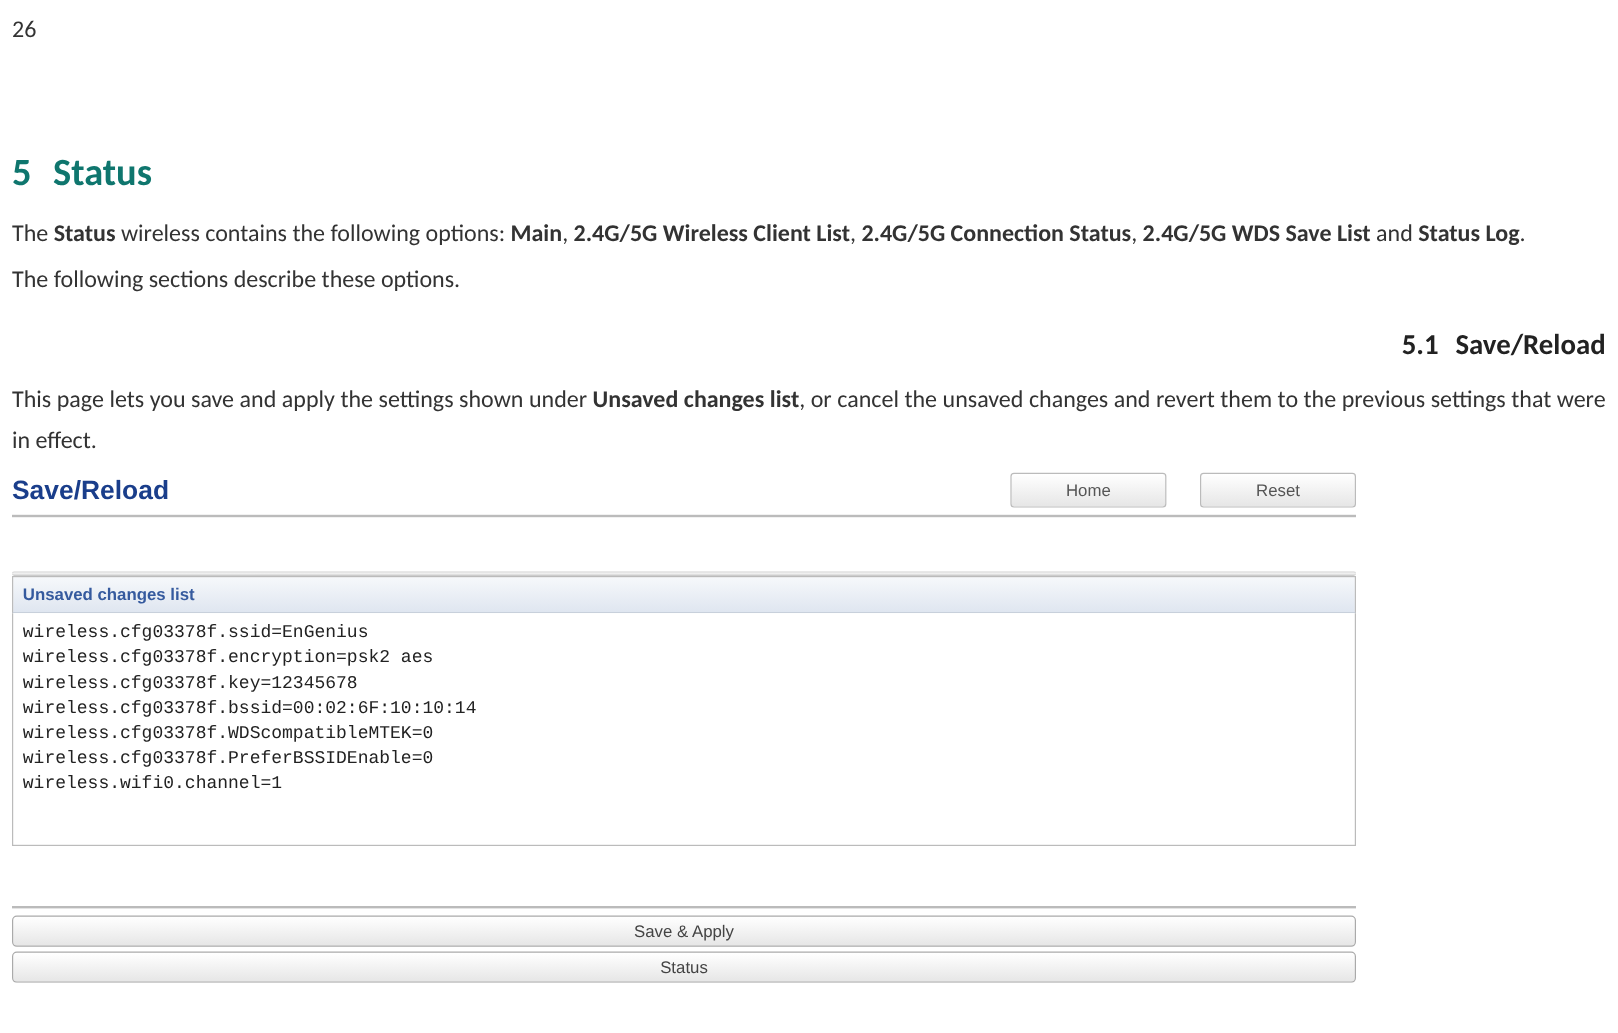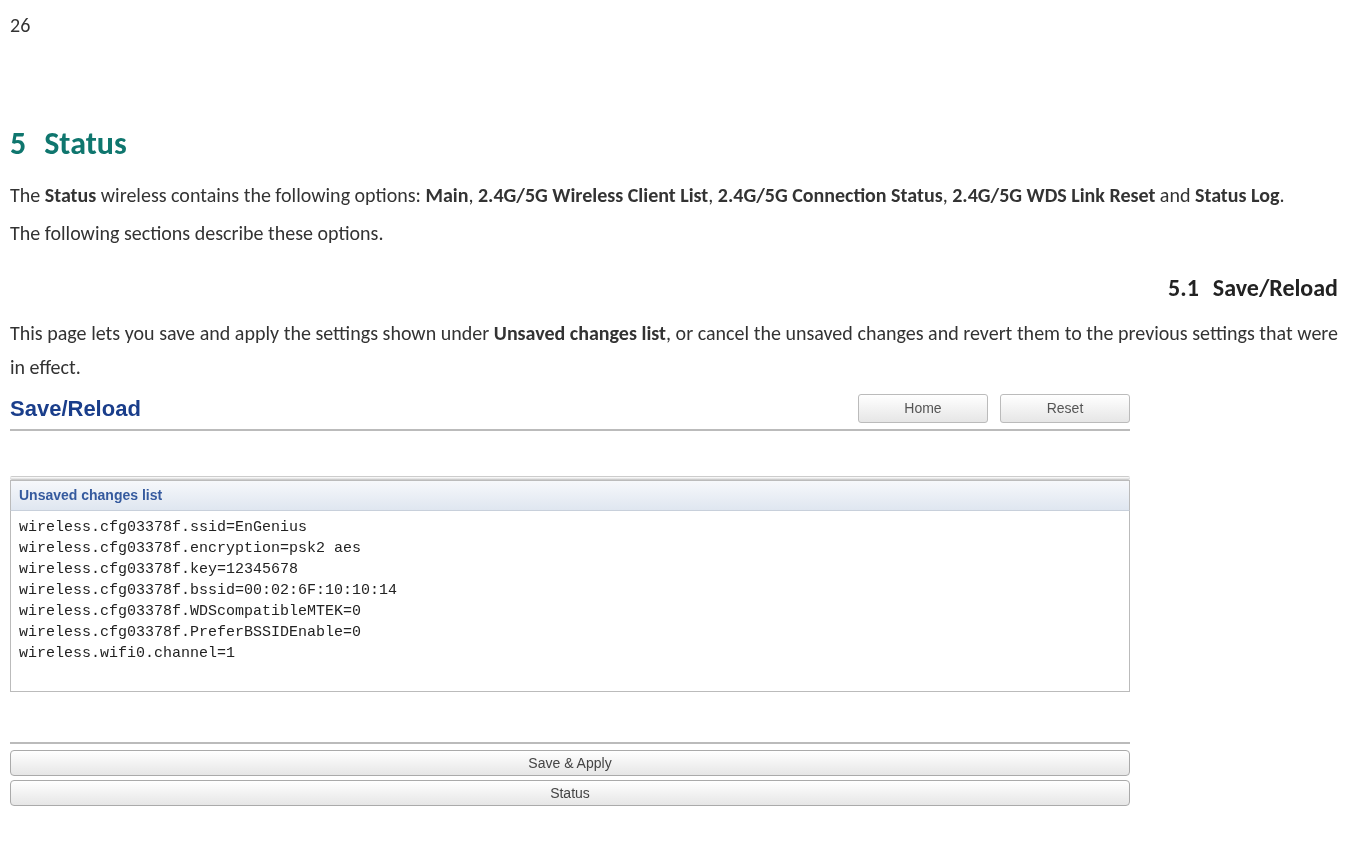--- a/index.html
+++ b/index.html
@@ -53,21 +53,21 @@
       padding-bottom: 4px;
     }
     .ui-title {
       color: #1a3e8b;
       font-family: Arial, Helvetica, sans-serif;
       font-weight: bold;
       font-size: 22px;
     }
     .ui-buttons {
       display: flex;
-      gap: 12px;
+      gap: 28px;
     }
     .ui-topbtn {
       display: inline-block;
       min-width: 92px;
       padding: 3px 18px;
       text-align: center;
       font-family: Arial, Helvetica, sans-serif;
       font-size: 14px;
       color: #555;
       background: linear-gradient(#ffffff, #e6e6e6);
@@ -89,21 +89,21 @@
       font-family: Arial, Helvetica, sans-serif;
       font-weight: bold;
       font-size: 14px;
       padding: 4px 8px;
       border: 1px solid #bbb;
       border-bottom: 1px solid #c8d0db;
     }
     .changes-box {
       font-family: "Courier New", monospace;
       font-size: 15px;
-      padding: 6px 8px 27px 8px;
+      padding: 6px 8px 40px 8px;
       border: 1px solid #bbb;
       border-top: none;
       background: #fff;
       white-space: pre;
       color: #222;
       line-height: 1.4;
     }
     .bottom-sep {
       border-top: 2px solid #bbb;
       margin-top: 50px;
@@ -127,21 +127,21 @@
 </head>
 <body>
 
 <div class="page-number">26</div>
 
 <h1>
   <span class="num">5</span><span>Status</span>
 </h1>
 
 <p>
-  <span>The </span><span class="bold">Status</span><span> wireless contains the following options: </span><span class="bold">Main</span><span>, </span><span class="bold">2.4G/5G Wireless Client List</span><span>, </span><span class="bold">2.4G/5G Connection Status</span><span>, </span><span class="bold">2.4G/5G WDS Link Reset</span><span> and </span><span class="bold">Status Log</span><span>.</span>
+  <span>The </span><span class="bold">Status</span><span> wireless contains the following options: </span><span class="bold">Main</span><span>, </span><span class="bold">2.4G/5G Wireless Client List</span><span>, </span><span class="bold">2.4G/5G Connection Status</span><span>, </span><span class="bold">2.4G/5G WDS Save List</span><span> and </span><span class="bold">Status Log</span><span>.</span>
 </p>
 <p>The following sections describe these options.</p>
 
 <h2>
   <span class="num">5.1</span><span>Save/Reload</span>
 </h2>
 
 <p>
   <span>This page lets you save and apply the settings shown under </span><span class="bold">Unsaved changes list</span><span>, or cancel the unsaved changes and revert them to the previous settings that were in effect.</span>
 </p>

